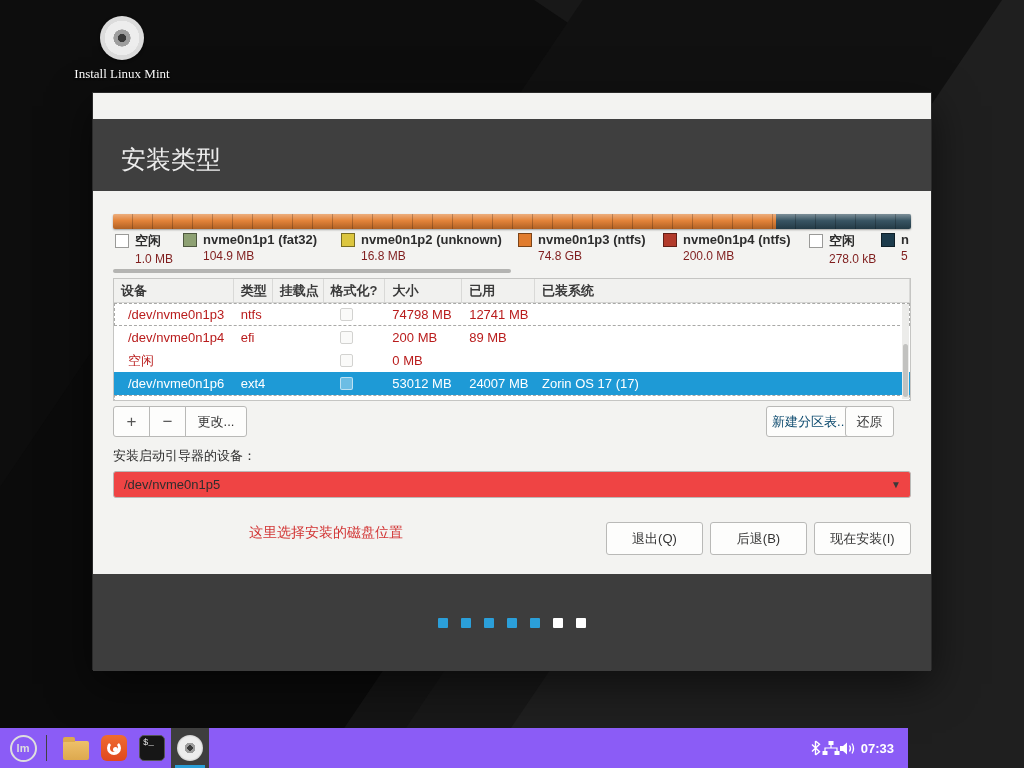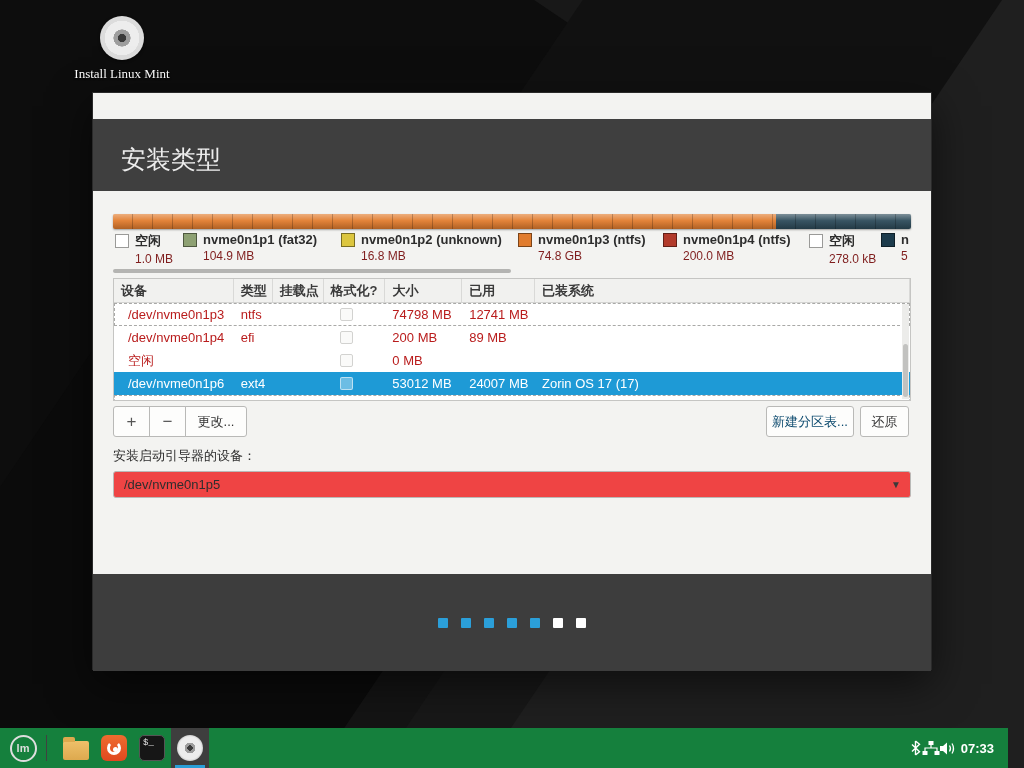--- a/index.html
+++ b/index.html
@@ -65,41 +65,41 @@
   .vscroll { position:absolute; right:1px; top:25px; bottom:1px; width:7px; background:#ececea; }
   .vscroll .thumb { position:absolute; left:1px; width:5px; top:42%; height:56%; background:#c2c2c0; border-radius:3px; }
 
   
   .btn { background:#fdfdfc; border:1px solid #b9b9b7; border-radius:3px; font-size:13px; color:#333; cursor:pointer; }
   .btnrow { position:absolute; left:20px; top:313px; width:798px; height:32px; }
   .btn-add { position:absolute; left:0; width:37px; height:31px; font-size:17px; color:#555; border-radius:3px 0 0 3px; }
   .btn-rem { position:absolute; left:36px; width:37px; height:31px; font-size:17px; color:#555; border-radius:0; }
   .btn-chg { position:absolute; left:72px; width:62px; height:31px; border-radius:0 3px 3px 0; }
   .btn-newtbl { position:absolute; right:57px; width:88px; height:31px; color:#0c4a6e; cursor:default; }
-  .btn-revert { position:absolute; right:2px; width:49px; height:31px; }
+  .btn-revert { position:absolute; right:17px; width:49px; height:31px; }
 
   .boot-label { position:absolute; left:20px; top:354px; font-size:13px; color:#2e2e2e; }
   .dropdown { position:absolute; left:20px; top:378px; width:798px; height:27px; background:#ef4444; border:1px solid #b9b9b7;
               border-radius:3px; cursor:pointer; }
   .dropdown .val { position:absolute; left:10px; top:0; line-height:25px; font-size:13px; color:#2e2e2e; }
   .dropdown .caret { position:absolute; right:9px; top:0; line-height:25px; font-size:10px; color:#3a3a3a; }
 
   .bottomrow { position:absolute; left:20px; top:429px; width:798px; height:34px; }
   .annotation { position:absolute; left:136px; top:2px; font-size:14px; color:#d23434; }
   .btn-quit { position:absolute; left:493px; width:97px; height:33px; }
   .btn-back { position:absolute; left:597px; width:97px; height:33px; }
   .btn-install { position:absolute; left:701px; width:97px; height:33px; }
 
   
   .wfooter { position:absolute; left:0; top:481px; width:100%; height:97px; background:#3d3d3d; }
   .dots { position:absolute; left:0; right:0; top:44px; display:flex; justify-content:center; gap:13px; }
   .dot { width:10px; height:10px; border-radius:1px; background:#fff; }
 
   
-  .taskbar { position:absolute; left:0; bottom:0; width:1008px; height:40px; background:#15803d; display:flex; align-items:center; }
+  .taskbar { position:absolute; left:0; bottom:0; width:908px; height:40px; background:#8b5cf6; display:flex; align-items:center; }
   .mint-btn { width:46px; height:40px; display:flex; align-items:center; justify-content:center; cursor:pointer; }
   .mint-logo { width:27px; height:27px; border:2px solid #dedede; border-radius:50%; color:#dedede; font-size:11px; font-weight:bold;
                text-align:center; line-height:23px; letter-spacing:0; }
   .tb-sep { width:1px; height:26px; background:#414141; margin-right:10px; }
   .tb-app { width:38px; height:40px; display:flex; align-items:center; justify-content:center; cursor:pointer; position:relative; }
   .tb-app.active { background:#3e3e3e; }
   .tb-app.active::after { content:''; position:absolute; left:4px; right:4px; bottom:0; height:3px; background:#2a9fd8; }
   .folder { width:26px; height:19px; background:linear-gradient(#eec06a,#dda94e); border-radius:2px; position:relative; margin-top:4px; }
   .folder::before { content:''; position:absolute; left:0; top:-4px; width:12px; height:5px; background:#dda94e; border-radius:2px 2px 0 0; }
   .ffbox { width:26px; height:26px; border-radius:6px; background:linear-gradient(#ef6c2f,#e0481f); display:flex; align-items:center; justify-content:center; }
@@ -260,20 +260,26 @@
       <button class="btn btn-newtbl" disabled="">新建分区表...</button>
       <button class="btn btn-revert">还原</button>
     </div>
 
     <div class="boot-label">安装启动引导器的设备：</div>
     <div class="dropdown">
       <span class="val">/dev/nvme0n1p5</span>
       <span class="caret">▼</span>
     </div>
 
+    <div class="bottomrow">
+      <span class="annotation">这里选择安装的磁盘位置</span>
+      <button class="btn btn-quit">退出(Q)</button>
+      <button class="btn btn-back">后退(B)</button>
+      <button class="btn btn-install">现在安装(I)</button>
+    </div>
 
     <div class="wfooter">
       <div class="dots" id="dots">
           <div class="dot" style="background: rgb(43, 159, 217);"></div>
           <div class="dot" style="background: rgb(43, 159, 217);"></div>
           <div class="dot" style="background: rgb(43, 159, 217);"></div>
           <div class="dot" style="background: rgb(43, 159, 217);"></div>
           <div class="dot" style="background: rgb(43, 159, 217);"></div>
           <div class="dot"></div>
           <div class="dot"></div>

